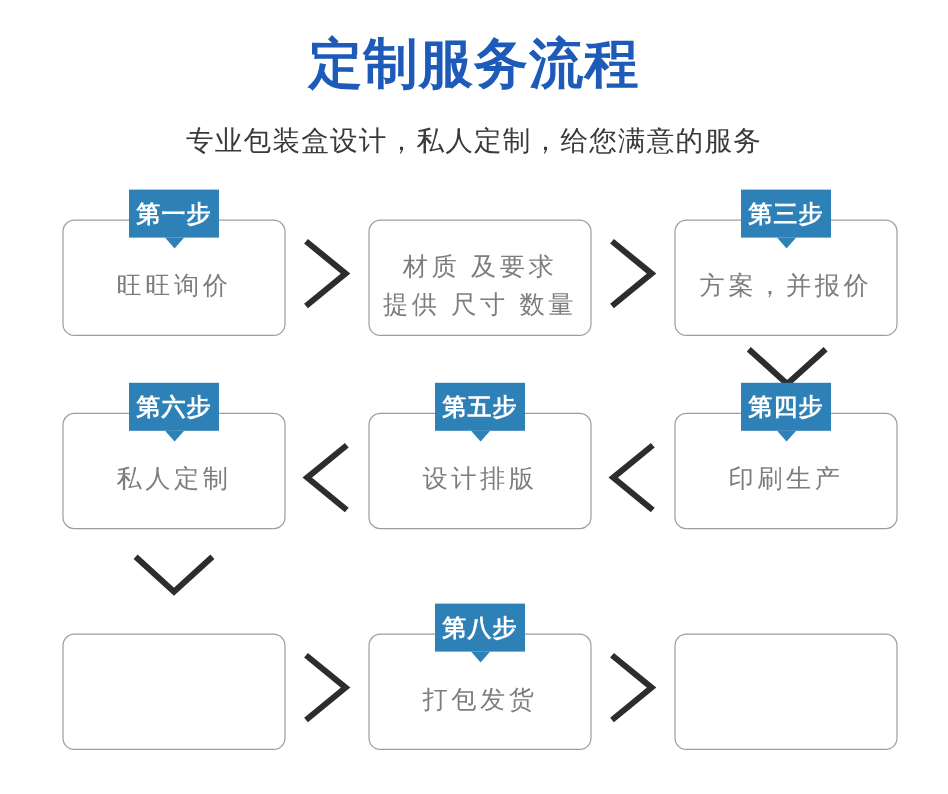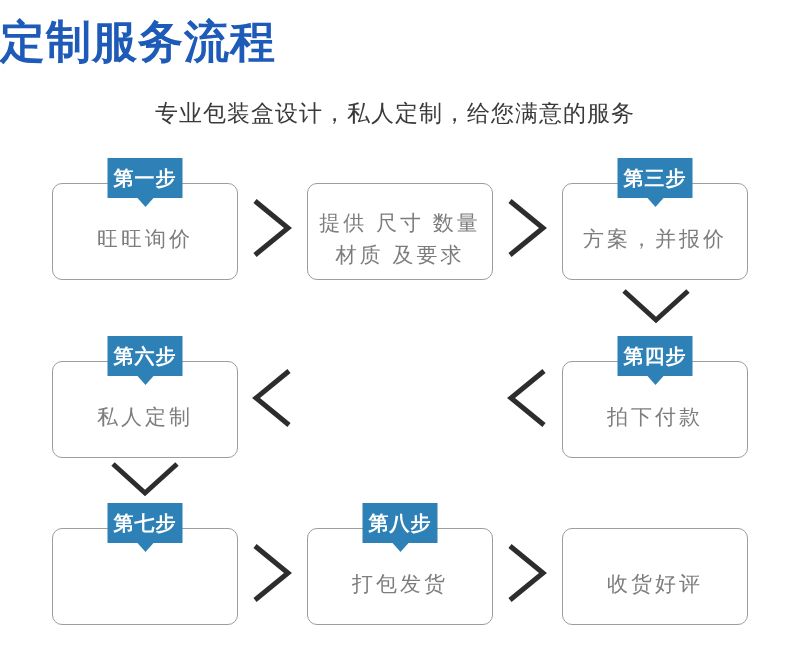--- a/index.html
+++ b/index.html
@@ -14,47 +14,48 @@
   html,body{background:#fff;}
   .canvas{
     position:relative;
     width:790px;height:662px;
     background:#fff;
     margin:0 auto;
     overflow:hidden;
     font-family:"Liberation Sans",sans-serif;
   }
   .title{
-    padding-top:18px;
-    font-family:Liberation Serif, serif;
+    padding-top:32px;
+    text-align:center;
+    font-family:Liberation Mono, monospace;
     font-weight:bold;
     font-size:45px;
     line-height:1.1;
     color:var(--title-blue);
     letter-spacing:1px;
   }
   .subtitle{
-    margin-top:30px;
+    margin-top:20px;
     text-align:center;
     font-size:23px;
     color:var(--subtitle-color);
     letter-spacing:1px;
   }
   .box{
     position:absolute;
     width:186px;height:97px;
     border:1.5px solid var(--box-border);
     border-radius:10px;
     background:#fff;
     display:flex;flex-direction:column;
     justify-content:center;align-items:center;
     padding-top:14px;
   }
   .c0{left:52px}.c1{left:307px}.c2{left:562px}
-  .r0{top:183px}.r1{top:361px}.r2{top:528px}
+  .r0{top:183px}.r1{top:344px}.r2{top:528px}
   .badge{
     position:absolute;
     top:-26px;left:50%;
     transform:translateX(-50%);
     min-width:68px;height:40px;
     padding:0 6px;
     background:var(--badge-blue);
     color:#fff;
     font-size:20px;font-weight:bold;
     letter-spacing:1px;
@@ -112,22 +113,22 @@
 
   </div>
 
   <div class="arrow ar0a">
     <svg width="44" height="62" viewBox="0 0 44 62">
         <polyline points="5,4 38,31 5,58"></polyline>
       </svg>
   </div>
 
   <div class="box r0 c1">
+    <span class="box-line">材质 及要求</span>
     <span class="box-line">提供 尺寸 数量</span>
-    <span class="box-line">材质 及要求</span>
   </div>
 
   <div class="arrow ar0b">
     <svg width="44" height="62" viewBox="0 0 44 62">
         <polyline points="5,4 38,31 5,58"></polyline>
       </svg>
   </div>
 
   <div class="box r0 c2">
     <div class="badge">第三步</div>
@@ -145,40 +146,44 @@
     <span class="box-line">私人定制</span>
 
   </div>
 
   <div class="arrow al1a">
     <svg width="44" height="62" viewBox="0 0 44 62">
         <polyline points="39,4 6,31 39,58"></polyline>
       </svg>
   </div>
 
+  <div class="box r1 c1">
+    <div class="badge">第五步</div>
+    <span class="box-line">设计排版</span>
+
+  </div>
 
   <div class="arrow al1b">
     <svg width="44" height="62" viewBox="0 0 44 62">
         <polyline points="39,4 6,31 39,58"></polyline>
       </svg>
   </div>
 
   <div class="box r1 c2">
     <div class="badge">第四步</div>
-    <span class="box-line">拍下付款</span>
+    <span class="box-line">印刷生产</span>
   </div>
 
   <div class="arrow ad1">
     <svg width="72" height="40" viewBox="0 0 72 40">
         <polyline points="4,5 36,34 68,5"></polyline>
       </svg>
   </div>
 
   <div class="box r2 c0">
-    <div class="badge">第七步</div>
 
   </div>
 
   <div class="arrow ar2a">
     <svg width="44" height="62" viewBox="0 0 44 62">
         <polyline points="5,4 38,31 5,58"></polyline>
       </svg>
   </div>
 
   <div class="box r2 c1">
@@ -187,17 +192,16 @@
 
   </div>
 
   <div class="arrow ar2b">
     <svg width="44" height="62" viewBox="0 0 44 62">
         <polyline points="5,4 38,31 5,58"></polyline>
       </svg>
   </div>
 
   <div class="box r2 c2">
-    <span class="box-line">收货好评</span>
 
   </div>
 
 </div>
 
 </body></html>

